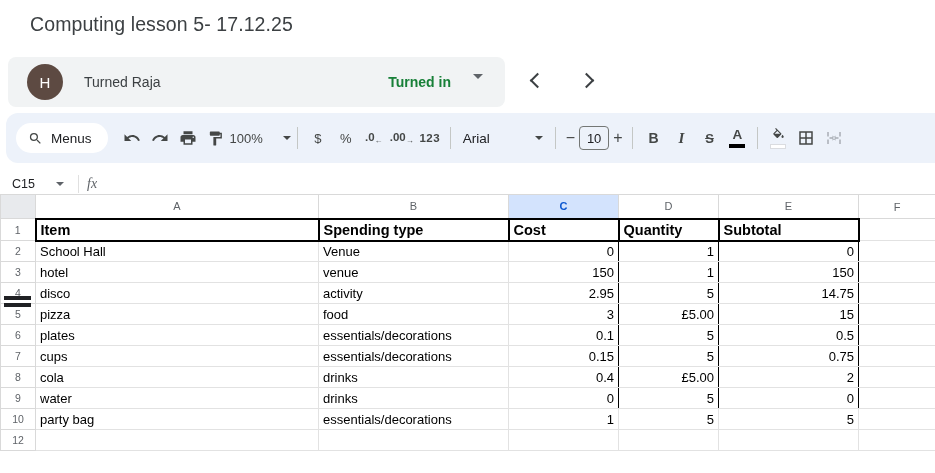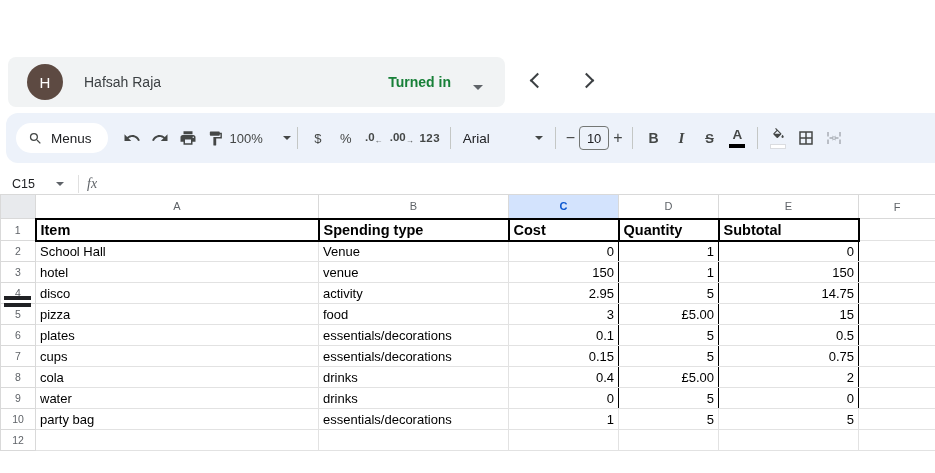--- a/index.html
+++ b/index.html
@@ -8,21 +8,21 @@
   #stage { position:relative; width:935px; height:473px; }
 
   
   .doc-title { position:absolute; left:30px; top:13px; font-size:19.5px; color:#3c4043; letter-spacing:.1px; }
 
   .student-bar { position:absolute; left:8px; top:57px; width:497px; height:50px;
     background:#f1f3f4; border-radius:8px; display:flex; align-items:center; }
   .avatar { width:36px; height:36px; border-radius:50%; background:#5d4a42; color:#fff;
     display:flex; align-items:center; justify-content:center; font-size:15px; margin-left:19px; }
   .student-name { margin-left:21px; font-size:14px; color:#3c4043; }
-  .status-btn { position:absolute; right:22px; display:flex; align-items:flex-end; gap:22px; cursor:pointer; }
+  .status-btn { position:absolute; right:22px; display:flex; align-items:flex-start; gap:22px; cursor:pointer; }
   .status-text { color:#188038; font-size:14px; font-weight:700; }
   .caret { width:0; height:0; border-left:5px solid transparent; border-right:5px solid transparent;
     border-top:5px solid #5f6368; display:inline-block; }
 
   .nav-arrows { position:absolute; left:525px; top:70px; display:flex; gap:30px; }
   .chev { width:22px; height:22px; position:relative; cursor:pointer; }
   .chev::before { content:""; position:absolute; top:5px; left:7px; width:9px; height:9px;
     border-left:2.5px solid #3c4043; border-bottom:2.5px solid #3c4043; }
   .chev.prev::before { transform:rotate(45deg); }
   .chev.next::before { transform:rotate(-135deg); left:4px; }
@@ -82,24 +82,25 @@
   .grid td.txt { text-align:left; }
   .fh1 { position:absolute; top:296px; }
   .fh2 { position:absolute; top:303px; }
   .fh1, .fh2 { left:4px; width:27px; height:3.5px; background:#202124; position:absolute; }
 </style>
 </head>
 <body>
 
 <div id="stage">
 
+  <div class="doc-title">Computing lesson 5- 17.12.25</div>
 
   <div class="student-bar">
     <div class="avatar">H</div>
-    <div class="student-name">Hafsah Raja</div>
+    <div class="student-name">Turned Raja</div>
     <div class="status-btn">
       <span class="status-text">Turned in</span>
       <span class="caret"></span>
     </div>
   </div>
 
   <div class="nav-arrows">
     <div class="chev prev"></div>
     <div class="chev next"></div>
   </div>

